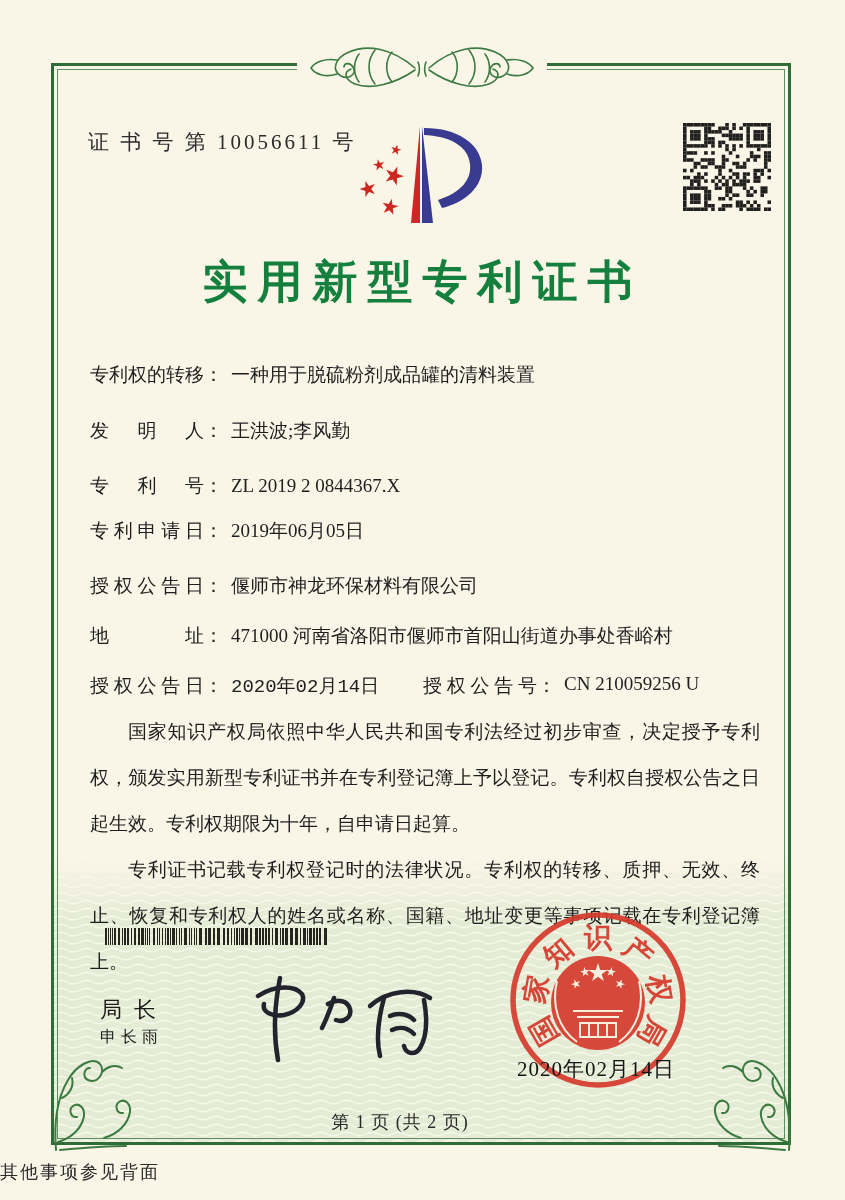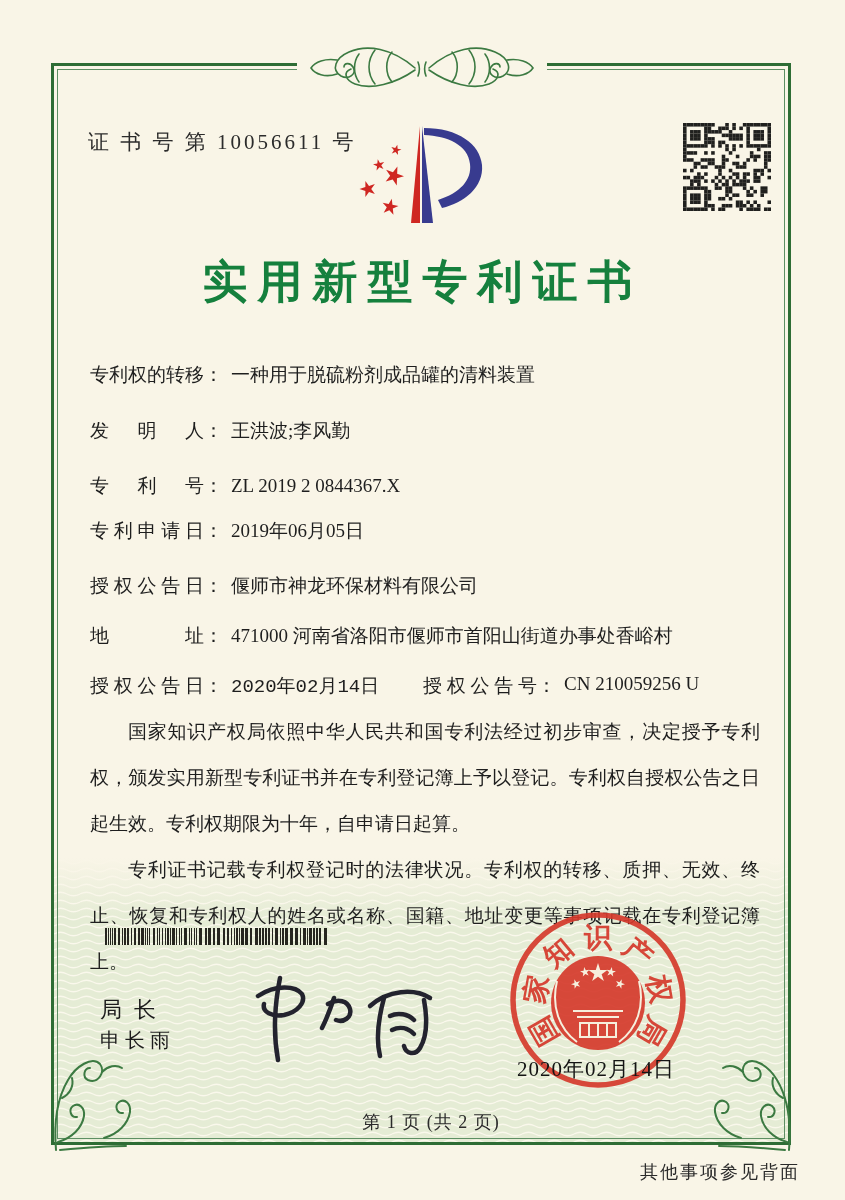--- a/index.html
+++ b/index.html
@@ -55,35 +55,35 @@
   .wave-fade{
     position:absolute;left:54px;top:858px;width:734px;height:60px;z-index:1;
     background:linear-gradient(#f9f5e7,rgba(249,245,231,0));
   }
   .barcode{position:absolute;left:105px;top:928px;z-index:3;}
   .commissioner-title{
     position:absolute;left:100px;top:995px;font-size:22px;letter-spacing:12px;
     color:#1c1c1c;z-index:3;font-weight:500;
   }
   .commissioner-name{
-    position:absolute;left:100px;top:1027px;font-size:20px;letter-spacing:5px;
+    position:absolute;left:100px;top:1027px;font-size:16px;letter-spacing:5px;
     color:#1c1c1c;z-index:3;font-weight:500;
   }
   .signature{position:absolute;left:238px;top:968px;z-index:3;}
   .seal{position:absolute;left:509px;top:911px;z-index:4;}
   .seal-date{
     position:absolute;left:517px;top:1055px;width:180px;font-size:21px;
     letter-spacing:1px;color:#141414;z-index:5;
   }
   .page-indicator{
     position:absolute;left:0;top:1110px;width:800px;text-align:center;
-    font-size:18px;color:#2a2a2a;z-index:3;letter-spacing:1px;padding-left:31px;
+    font-size:18px;color:#2a2a2a;z-index:3;letter-spacing:1px;
   }
   .back-note{
-    position:absolute;left:0;top:1160px;width:800px;text-align:right;
+    position:absolute;left:0;top:1160px;width:800px;text-align:left;
     font-size:18px;color:#2a2a2a;z-index:3;letter-spacing:2px;
   }
   .ornament{z-index:4;}
   .qr{position:absolute;left:683px;top:123px;z-index:3;}
   .logo{position:absolute;left:350px;top:120px;z-index:3;}
 </style>
 </head>
 <body>
 
 <svg width="0" height="0" style="position:absolute" aria-hidden="true">

